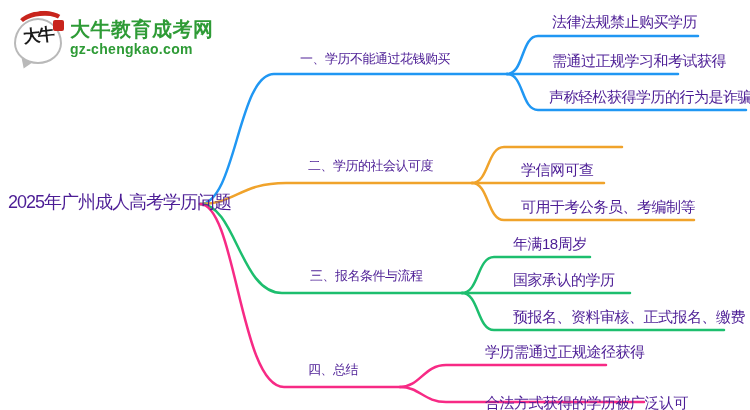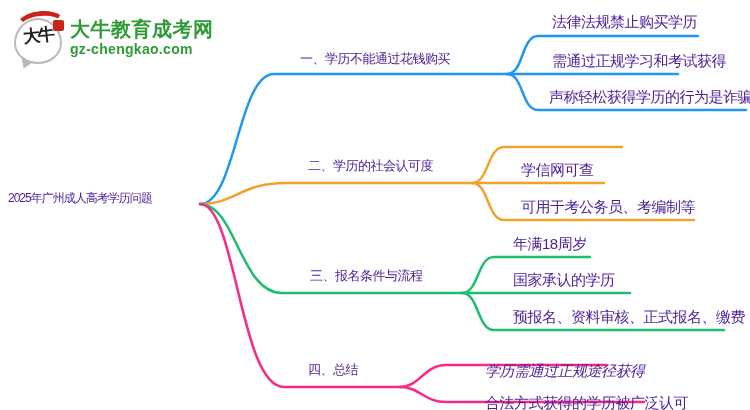--- a/index.html
+++ b/index.html
@@ -1,20 +1,20 @@
 <!DOCTYPE html>
 <html><head>
 <meta charset="utf-8">
 <style>
   html,body{margin:0;padding:0;background:#fff;}
   body{font-family:"Liberation Sans","DejaVu Sans",sans-serif;}
   .stage{position:relative;width:750px;height:410px;background:#fff;overflow:hidden;}
   .lines{position:absolute;left:0;top:0;width:750px;height:410px;}
   .node{position:absolute;color:#4c1d95;white-space:nowrap;letter-spacing:-0.5px;line-height:1.25;}
-  .root{font-size:12px;letter-spacing:-1px;}
+  .root{font-size:18px;letter-spacing:-1px;}
   .branch-title{font-size:13px;}
   .child{font-size:15px;}
   
   .logo{position:absolute;left:12px;top:12px;display:flex;align-items:center;}
   .logo-icon{position:relative;width:52px;height:52px;flex:0 0 auto;}
   .bubble{position:absolute;left:2px;top:6px;width:44px;height:42px;border:2px solid #b9b9b9;border-radius:50% 50% 50% 50%/55% 55% 45% 45%;background:#fff;}
   .bubble-tail{position:absolute;left:8px;top:48px;width:0;height:0;border-left:5px solid transparent;border-right:7px solid transparent;border-top:9px solid #b9b9b9;transform:rotate(18deg);}
   .bubble-text{position:absolute;left:6px;top:12px;width:40px;text-align:center;font-weight:900;font-size:17px;color:#1a1a1a;letter-spacing:-2px;transform:rotate(-6deg);}
   .red-arc{position:absolute;left:4px;top:-1px;width:42px;height:20px;border:4px solid transparent;border-top:5px solid #c8241c;border-radius:50%;transform:rotate(-6deg);}
   .seal{position:absolute;right:0;top:8px;width:11px;height:11px;border-radius:2px;background:#c8241c;}
@@ -73,16 +73,16 @@
   <div class="node branch-title" style="left:308px;top:158px;">二、学历的社会认可度</div>
   <div class="node child" style="left:521px;top:161px;">学信网可查</div>
   <div class="node child" style="left:521px;top:198px;">可用于考公务员、考编制等</div>
 
   <div class="node branch-title" style="left:310px;top:268px;">三、报名条件与流程</div>
   <div class="node child" style="left:513px;top:235px;text-align:center;">年满18周岁</div>
   <div class="node child" style="left:513px;top:271px;">国家承认的学历</div>
   <div class="node child" style="left:513px;top:308px;">预报名、资料审核、正式报名、缴费</div>
 
   <div class="node branch-title" style="left:308px;top:362px;">四、总结</div>
-  <div class="node child" style="left:485px;top:362px;font-style:italic;">学历需通过正规途径获得</div>
+  <div class="node child" style="left:485px;top:343px;">学历需通过正规途径获得</div>
   <div class="node child" style="left:485px;top:381px;margin-top:13px;">合法方式获得的学历被广泛认可</div>
 
 </div>
 
 </body></html>

